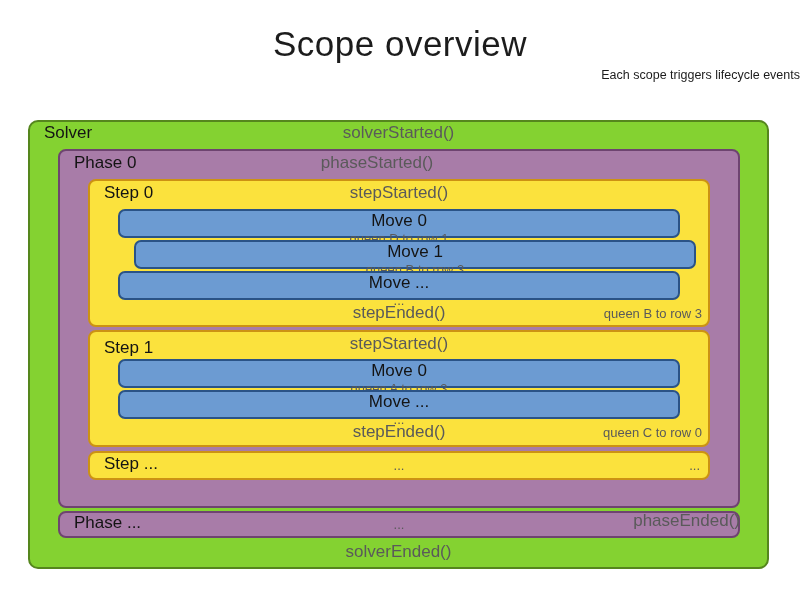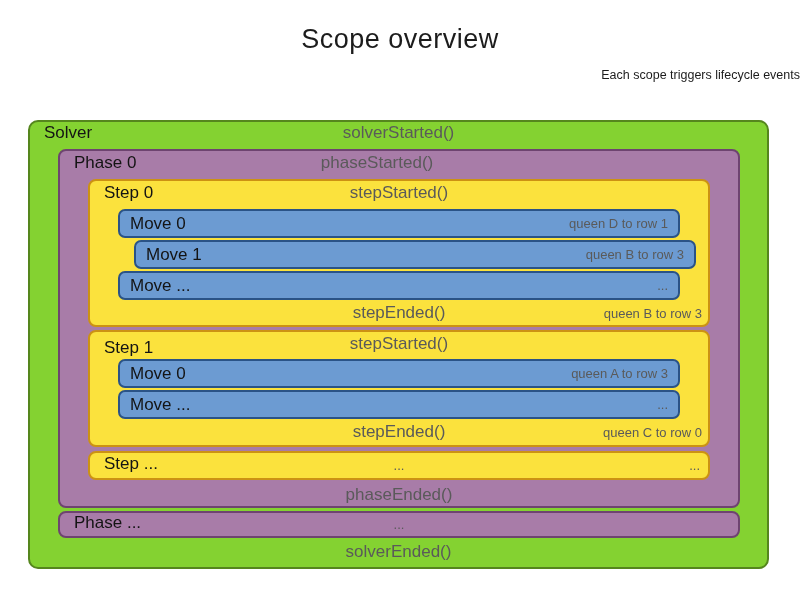--- a/index.html
+++ b/index.html
@@ -2,37 +2,37 @@
 <html><head>
 <meta charset="utf-8">
 <style>
   html,body{margin:0;padding:0;background:#ffffff;}
   .canvas{
     position:relative;width:800px;height:600px;background:#ffffff;
     font-family:"Liberation Sans", sans-serif;overflow:hidden;
   }
   .title{
     position:absolute;top:24px;left:0;width:800px;text-align:center;
-    font-size:27px;color:#1c1c1c;letter-spacing:0.5px;
+    font-size:35px;color:#1c1c1c;letter-spacing:0.5px;
   }
   .subtitle{
     position:absolute;top:68px;left:0;width:800px;text-align:right;
     font-size:12.5px;color:#1c1c1c;
   }
   .box{position:absolute;box-sizing:border-box;border-style:solid;border-width:2px;}
   .solver-box{left:28px;top:120px;width:741px;height:449px;background:#84d231;border-color:#55861d;border-radius:10px;}
   .phase-box{left:58px;top:149px;width:682px;height:359px;background:#a87ca8;border-color:#6e4470;border-radius:8px;}
   .phase-bar{left:58px;top:511px;width:682px;height:27px;background:#a87ca8;border-color:#6e4470;border-radius:8px;}
   .step-box{background:#fbe23d;border-color:#cc9213;border-radius:8px;}
   .step0-box{left:88px;top:179px;width:622px;height:148px;}
   .step1-box{left:88px;top:330px;width:622px;height:117px;}
   .step-bar{left:88px;top:451px;width:622px;height:29px;background:#fbe23d;border-color:#cc9213;border-radius:8px;}
   .move-box{
     left:118px;width:562px;height:29px;background:#6c9bd2;border-color:#2a5387;border-radius:7px;
-    display:flex;align-items:center;justify-content:space-between;padding:0 10px;
+    display:flex;align-items:center;justify-content:space-between;padding:0 10px;flex-direction:column;
   }
   .lbl{position:absolute;font-size:17px;color:#141414;white-space:nowrap;}
   .event{position:absolute;font-size:17px;color:#5a5a5a;text-align:center;white-space:nowrap;}
   .detail{font-size:13px;color:#5a5a5a;white-space:nowrap;}
   .detail-abs{position:absolute;font-size:13px;color:#5a5a5a;white-space:nowrap;}
   .movelbl{font-size:17px;color:#141414;white-space:nowrap;}
   .dots-center{position:absolute;font-size:13px;color:#5a5a5a;text-align:center;}
 </style>
 </head>
 <body>
@@ -86,20 +86,20 @@
     <span class="detail">...</span>
   </div>
 
   <div class="event" style="left:88px;top:422px;width:622px;">stepEnded()</div>
   <div class="detail-abs" style="right:98px;top:425px;">queen C to row 0</div>
 
   <div class="dots-center" style="left:88px;top:458px;width:622px;">...</div>
   <div class="lbl" style="left:104px;top:454px;">Step ...</div>
   <div class="detail-abs" style="right:100px;top:458px;">...</div>
 
-  <div class="event" style="left:58px;top:485px;width:682px;">phaseEnded()</div>
+  <div class="event" style="left:58px;top:511px;width:682px;text-align:right;">phaseEnded()</div>
 
   <div class="dots-center" style="left:58px;top:517px;width:682px;">...</div>
   <div class="lbl" style="left:74px;top:513px;">Phase ...</div>
 
   <div class="event" style="left:28px;top:542px;width:741px;">solverEnded()</div>
 
 </div>
 
 </body></html>

